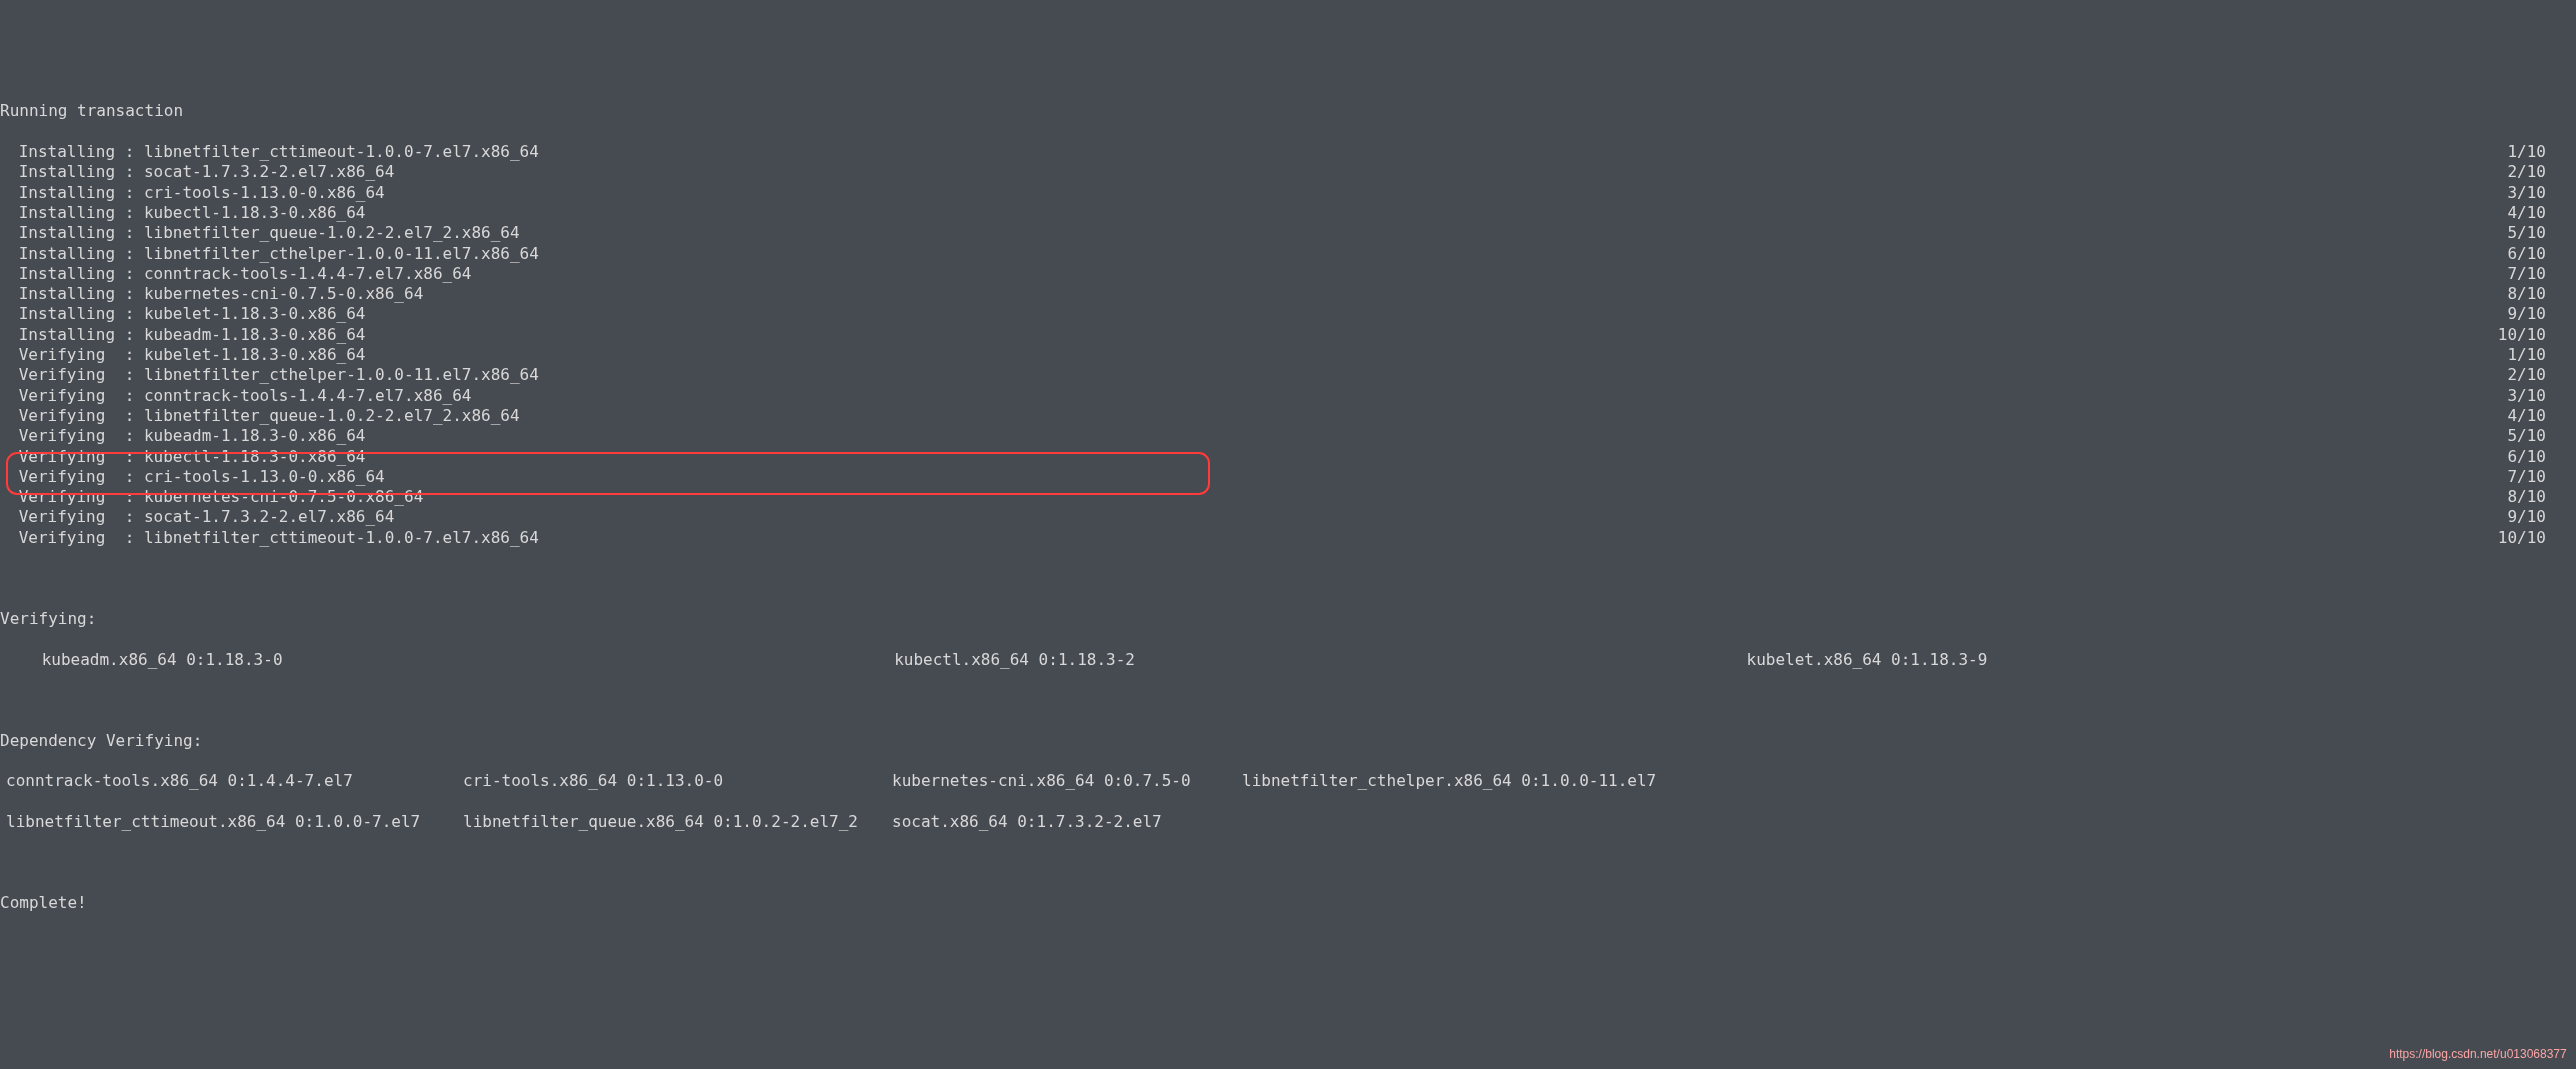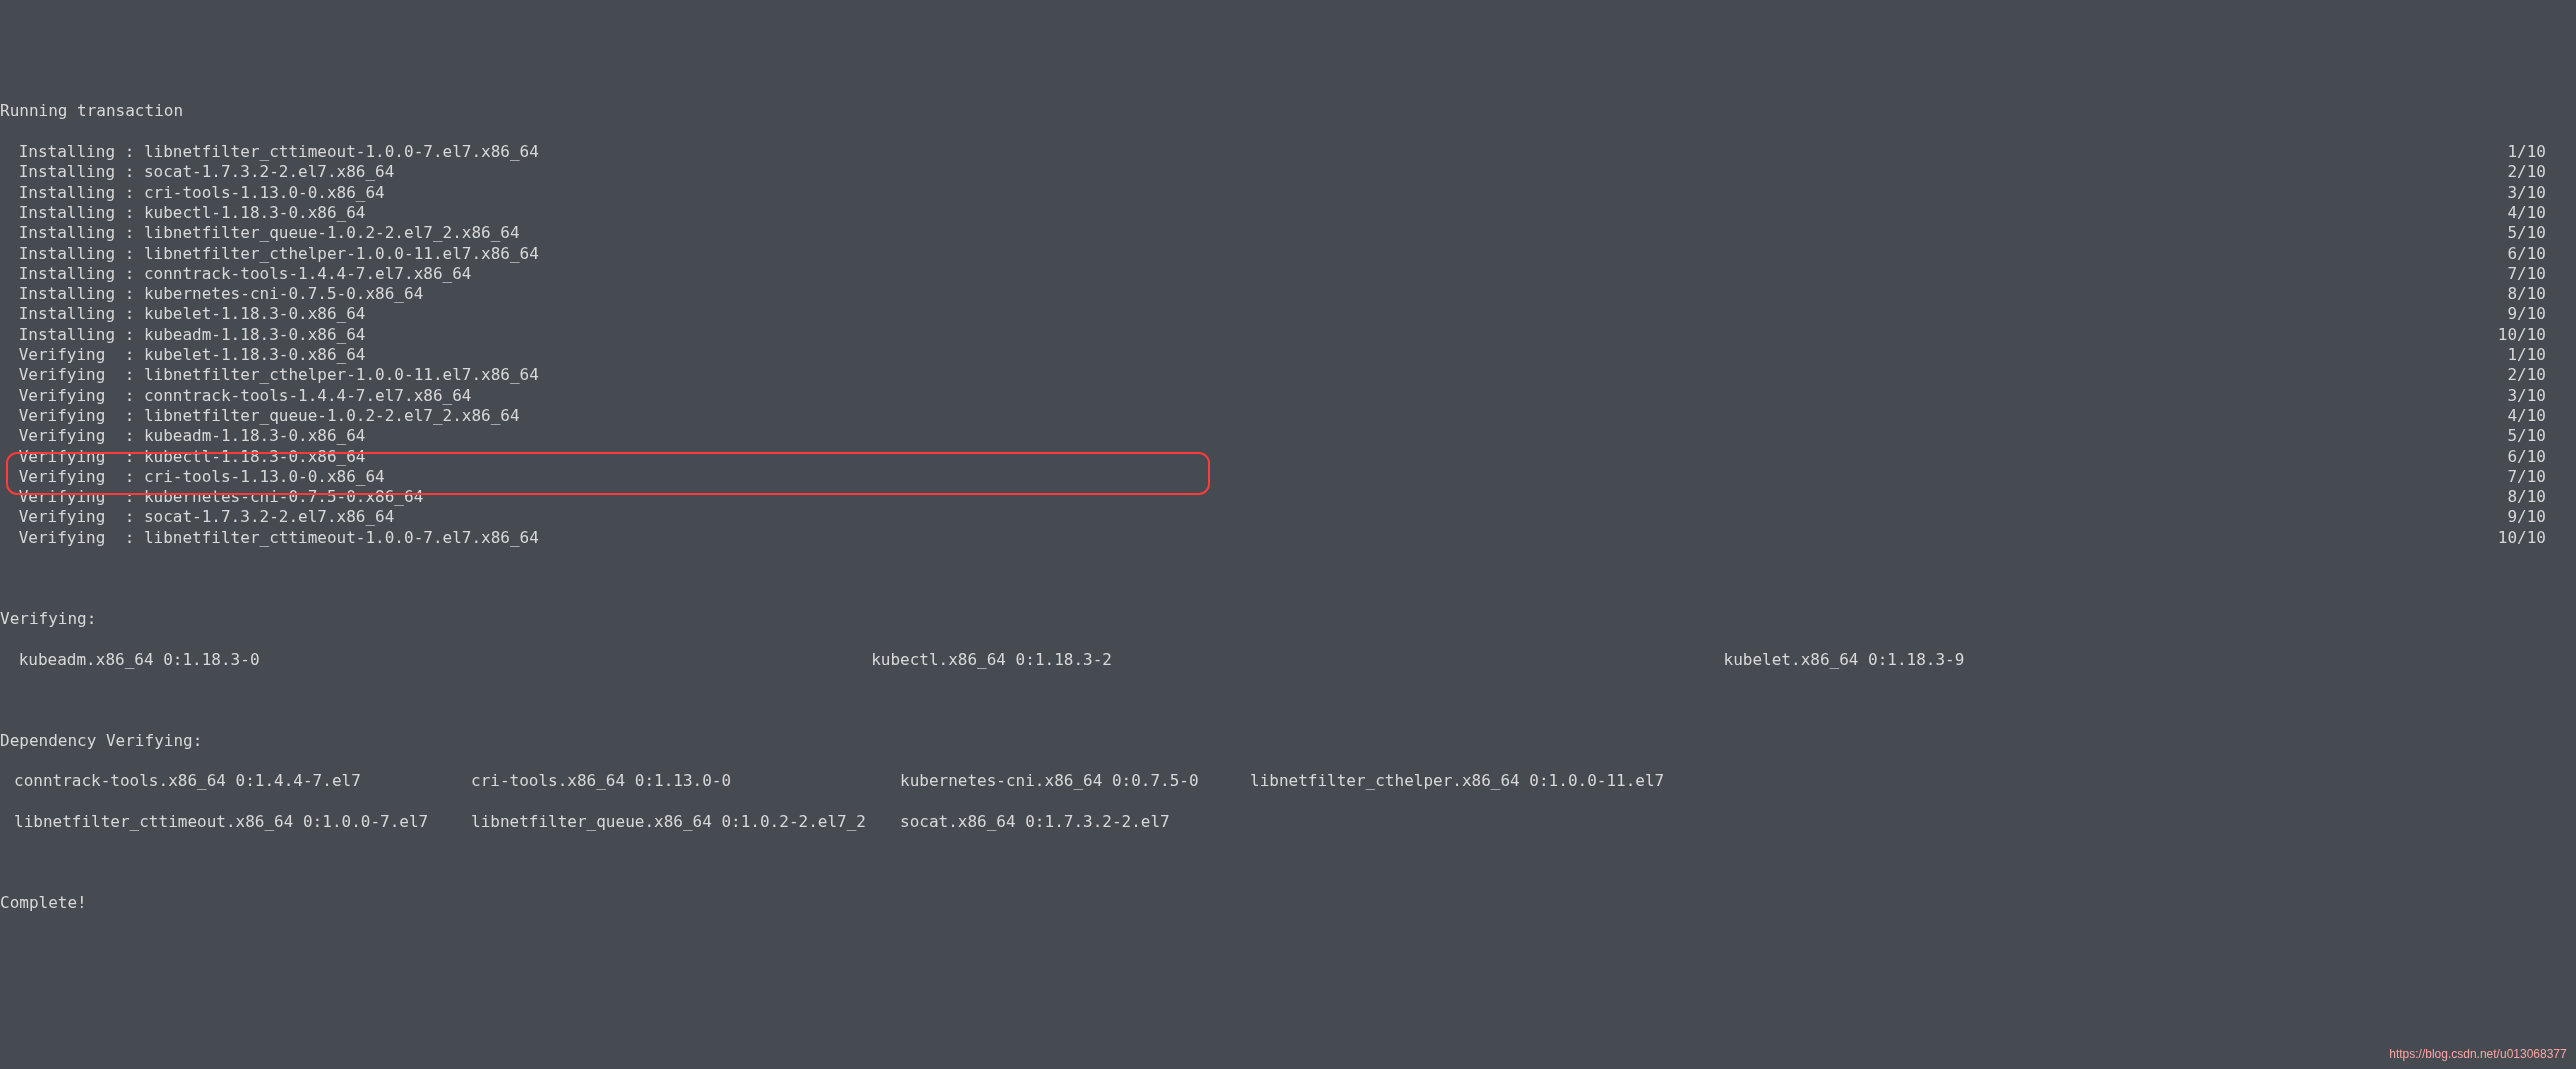--- a/index.html
+++ b/index.html
@@ -13,22 +13,22 @@
       width: 2576px;
       height: 1070px;
       overflow: hidden;
       position: relative;
     }
     .line { display: flex; justify-content: space-between; gap: 12px; }
     .line .left { }
     .line .right { padding-right: 30px; }
     .row-indent { padding-left: 18.7px; }
     .installed-cols { display: flex; padding-left: 18.7px; }
-    .installed-cols > div { flex: 1; }
-    .dep-row { display: flex; padding-left: 14px; gap: 65px; }
+    .installed-cols > div { flex: 1; margin-left: 23px; }
+    .dep-row { display: flex; padding-left: 6px; gap: 65px; }
     .highlight-box {
       position: absolute;
       border: 2.8px solid #ff3b3b;
       border-radius: 11.2px;
       left: 5.6px;
       top: 452px;
       width: 1204px;
       height: 43px;
       pointer-events: none;
     }

